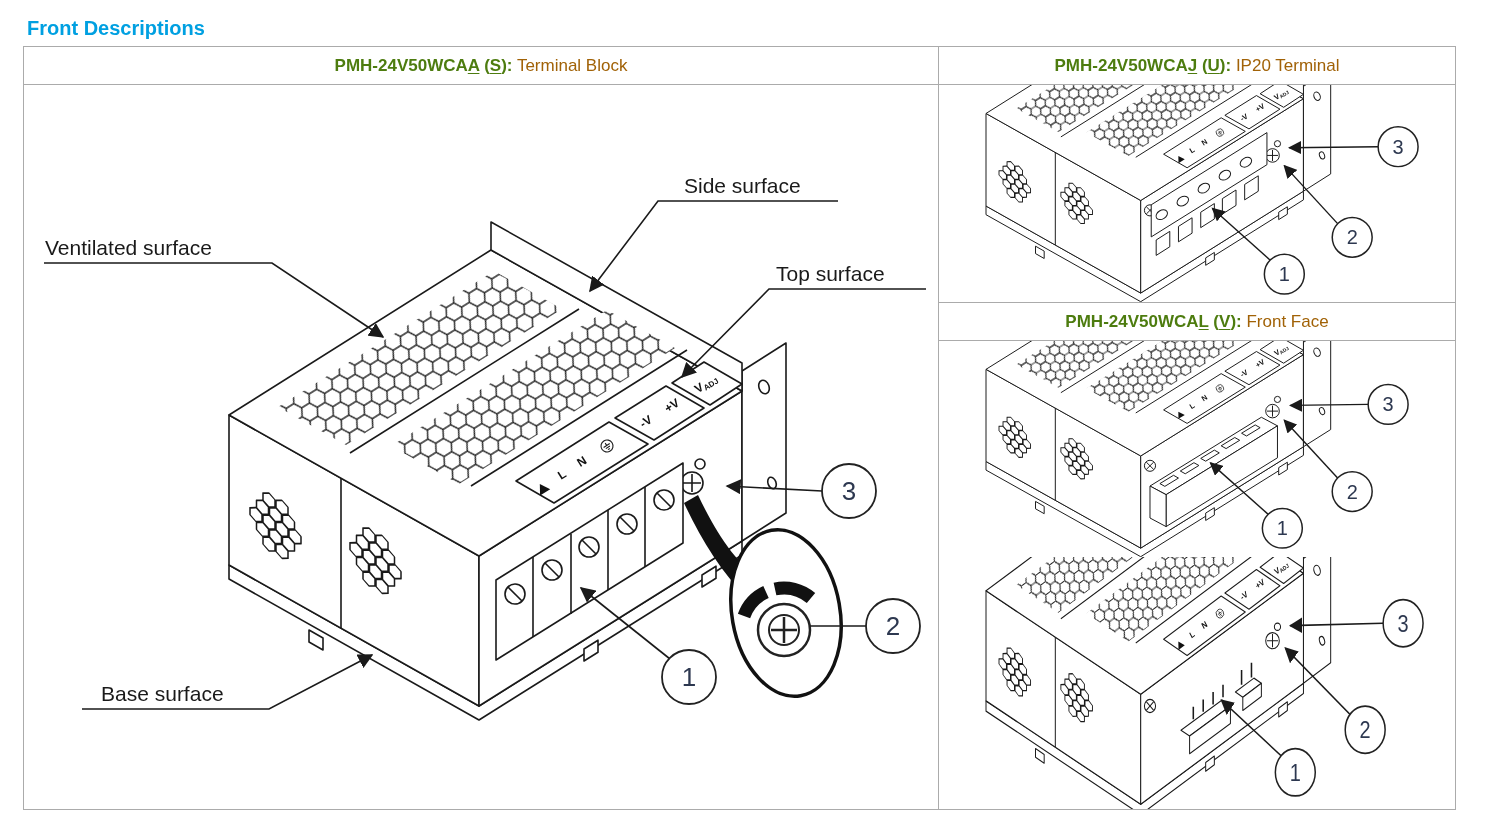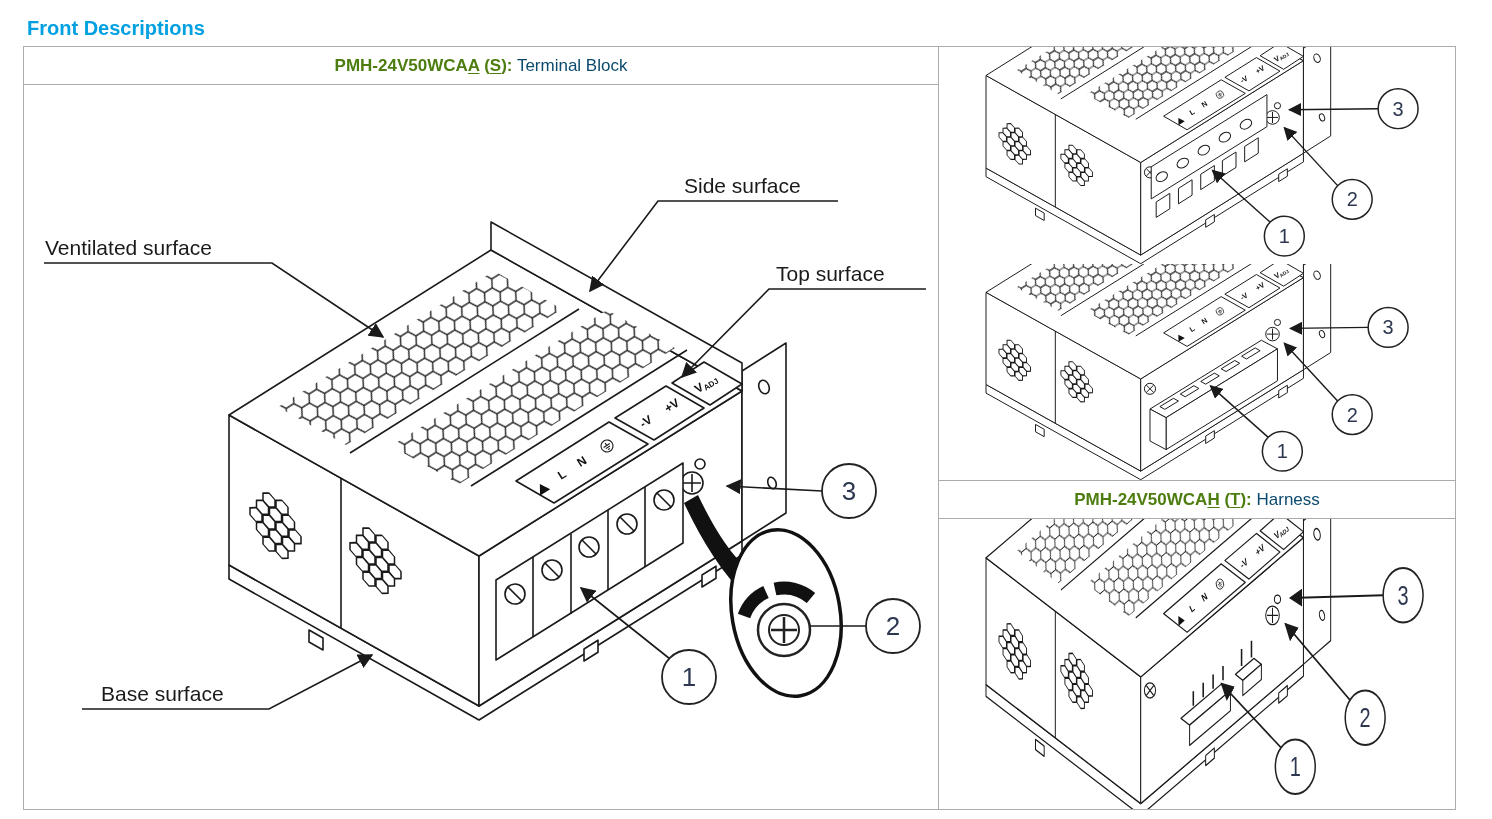--- a/index.html
+++ b/index.html
@@ -3,21 +3,21 @@
 <meta charset="utf-8">
 <style>
   html,body{margin:0;padding:0;background:#fff;}
   body{width:1492px;height:819px;position:relative;font-family:"Liberation Sans",sans-serif;overflow:hidden;}
   .page-title{position:absolute;left:27px;top:4px;font-size:20px;font-weight:bold;color:#00A0E1;}
   .doc-table{position:absolute;left:23px;top:46px;width:1431px;height:762px;border:1px solid #ababab;display:flex;background:#fff;}
   .left-cell{width:914px;border-right:1px solid #ababab;display:flex;flex-direction:column;}
   .right-col{flex:1;display:flex;flex-direction:column;}
   .cell-header{height:37px;flex:0 0 37px;border-bottom:1px solid #ababab;display:flex;align-items:center;justify-content:center;font-size:17px;color:#5a5a5a;white-space:pre;}
   .cell-header .model{font-weight:bold;color:#4d7c0f;}
-  .cell-header .desc{color:#0c4a6e;}
+  .cell-header .desc{color:#a16207;}
   .cell-header u{text-decoration:underline;text-underline-offset:2px;}
   .bt{border-top:1px solid #ababab;}
   .fig-main{flex:1;}
   .pfig1{height:217px;flex:0 0 217px;}
   .pfig2{height:216px;flex:0 0 216px;border-top:0;}
   .pfig3{flex:1;}
   svg{display:block;}
   svg text{fill:#1a1a1a;}
   .callout-num{fill:#2d3850;font-size:26px;}
   .callout-num-sm{fill:#2d3850;font-size:20px;}
@@ -193,20 +193,21 @@
       <g>
         <line x1="646" y1="574" x2="557" y2="503" stroke="#1a1a1a" stroke-width="1.6" marker-end="url(#arr)"></line>
         <circle cx="665" cy="592" r="27" fill="#fff" stroke="#222" stroke-width="1.8"></circle>
         <text class="callout-num" x="665" y="601" text-anchor="middle">1</text>
       </g>
     </svg>
   </div>
 
   <div class="right-col">
 
+    <div class="cell-header"><span class="model">PMH-24V50WCA<u>J</u> (<u>U</u>):</span><span class="desc"> IP20 Terminal</span></div>
     <svg class="pfig1" width="515" height="217" viewBox="0 0 516 218" preserveAspectRatio="none">
       <g transform="translate(-80,-176) scale(0.62)">
         <use href="#psu-core"></use>
         <use href="#term-ip20"></use>
       </g>
       <g>
         <line x1="440" y1="62" x2="351" y2="63" stroke="#1a1a1a" stroke-width="1.4" marker-end="url(#arr)"></line>
         <circle cx="460" cy="62" r="20" fill="#fff" stroke="#222" stroke-width="1.5"></circle>
         <text class="callout-num-sm" x="460" y="69" text-anchor="middle">3</text>
       </g>
@@ -215,20 +216,21 @@
         <circle cx="414" cy="153" r="20" fill="#fff" stroke="#222" stroke-width="1.5"></circle>
         <text class="callout-num-sm" x="414" y="160" text-anchor="middle">2</text>
       </g>
       <g>
         <line x1="333" y1="177" x2="274" y2="124" stroke="#1a1a1a" stroke-width="1.4" marker-end="url(#arr)"></line>
         <circle cx="346" cy="190" r="20" fill="#fff" stroke="#222" stroke-width="1.5"></circle>
         <text class="callout-num-sm" x="346" y="197" text-anchor="middle">1</text>
       </g>
     </svg>
 
+    <div class="cell-header bt"><span class="model">PMH-24V50WCA<u>L</u> (<u>V</u>):</span><span class="desc"> Front Face</span></div>
     <svg class="pfig2" width="515" height="216" viewBox="0 0 516 218" preserveAspectRatio="none">
       <g transform="translate(-80,-176) scale(0.62)">
         <use href="#psu-core"></use>
         <use href="#term-front"></use>
       </g>
       <g>
         <line x1="430" y1="64" x2="352" y2="65" stroke="#1a1a1a" stroke-width="1.4" marker-end="url(#arr)"></line>
         <circle cx="450" cy="64" r="20" fill="#fff" stroke="#222" stroke-width="1.5"></circle>
         <text class="callout-num-sm" x="450" y="71" text-anchor="middle">3</text>
       </g>
@@ -237,21 +239,20 @@
         <circle cx="414" cy="152" r="20" fill="#fff" stroke="#222" stroke-width="1.5"></circle>
         <text class="callout-num-sm" x="414" y="159" text-anchor="middle">2</text>
       </g>
       <g>
         <line x1="331" y1="176" x2="272" y2="123" stroke="#1a1a1a" stroke-width="1.4" marker-end="url(#arr)"></line>
         <circle cx="344" cy="189" r="20" fill="#fff" stroke="#222" stroke-width="1.5"></circle>
         <text class="callout-num-sm" x="344" y="196" text-anchor="middle">1</text>
       </g>
     </svg>
 
-    <div class="cell-header bt"><span class="model">PMH-24V50WCA<u>H</u> (<u>T</u>):</span><span class="desc"> Harness</span></div>
     <svg class="pfig3" width="515" height="212" viewBox="0 0 516 213" preserveAspectRatio="none">
       <g transform="translate(-80,-176) scale(0.62)">
         <use href="#psu-core"></use>
         <use href="#term-harness"></use>
       </g>
       <g>
         <line x1="445" y1="56" x2="352" y2="58" stroke="#1a1a1a" stroke-width="1.4" marker-end="url(#arr)"></line>
         <circle cx="465" cy="56" r="20" fill="#fff" stroke="#222" stroke-width="1.5"></circle>
         <text class="callout-num-sm" x="465" y="63" text-anchor="middle">3</text>
       </g>

